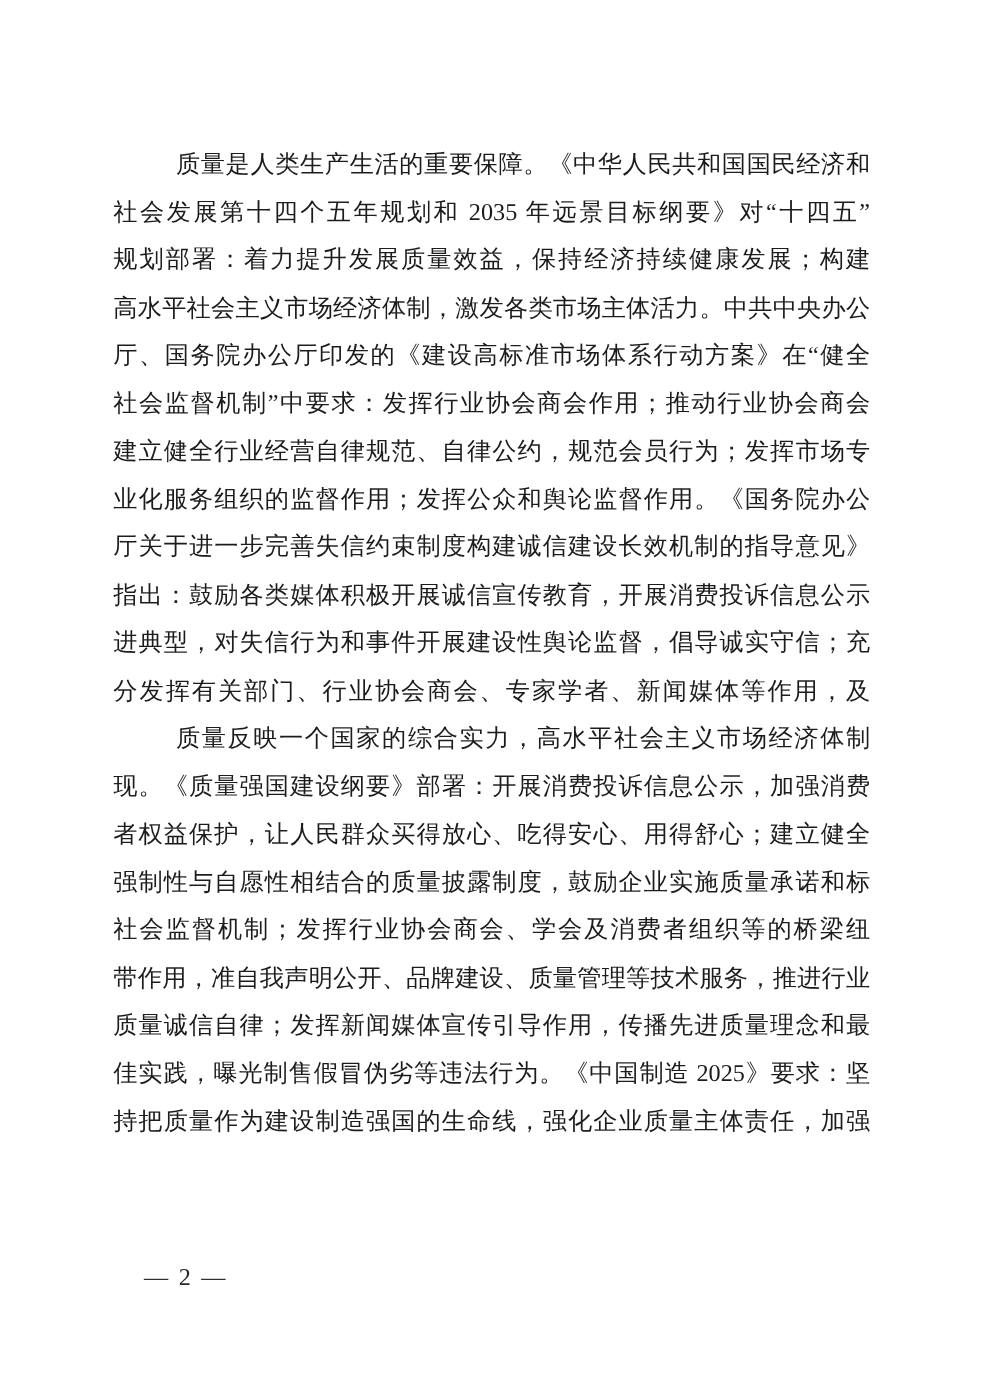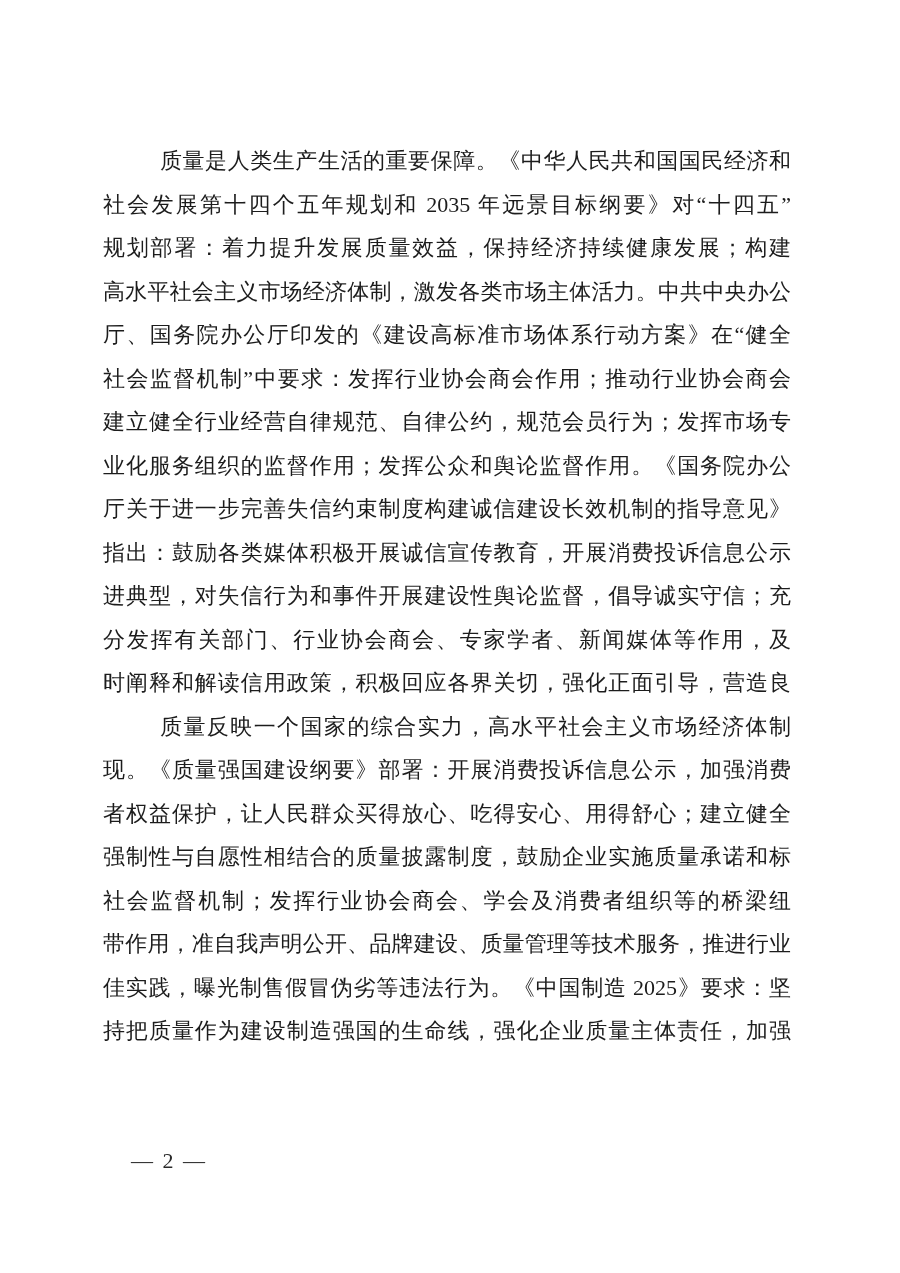--- a/index.html
+++ b/index.html
@@ -12,21 +12,21 @@
     width: 900px;
     height: 1273px;
     background: #ffffff;
     overflow: hidden;
     font-family: "Liberation Serif", "DejaVu Serif", serif;
     color: #1c1c1c;
   }
   .text-block {
     position: absolute;
     left: 103px;
-    top: 139px;
+    top: 127px;
     width: 688px;
   }
   .line {
     height: 43.5px;
     line-height: 43.5px;
     font-size: 22px;
     text-align: justify;
     text-align-last: justify;
     text-justify: inter-character;
     white-space: nowrap;
@@ -61,25 +61,25 @@
     <div class="line">规划部署：着力提升发展质量效益，保持经济持续健康发展；构建</div>
     <div class="line">高水平社会主义市场经济体制，激发各类市场主体活力。中共中央办公</div>
     <div class="line">厅、国务院办公厅印发的《建设高标准市场体系行动方案》在“健全</div>
     <div class="line">社会监督机制”中要求：发挥行业协会商会作用；推动行业协会商会</div>
     <div class="line">建立健全行业经营自律规范、自律公约，规范会员行为；发挥市场专</div>
     <div class="line">业化服务组织的监督作用；发挥公众和舆论监督作用。《国务院办公</div>
     <div class="line">厅关于进一步完善失信约束制度构建诚信建设长效机制的指导意见》</div>
     <div class="line">指出：鼓励各类媒体积极开展诚信宣传教育，开展消费投诉信息公示</div>
     <div class="line">进典型，对失信行为和事件开展建设性舆论监督，倡导诚实守信；充</div>
     <div class="line">分发挥有关部门、行业协会商会、专家学者、新闻媒体等作用，及</div>
-    <div class="line">时阐释和解读信用政策，积极回应各界关切，强化正面引导，营造良</div>
 
     <div class="line indent">质量反映一个国家的综合实力，高水平社会主义市场经济体制</div>
     <div class="line">现。《质量强国建设纲要》部署：开展消费投诉信息公示，加强消费</div>
     <div class="line">者权益保护，让人民群众买得放心、吃得安心、用得舒心；建立健全</div>
     <div class="line">强制性与自愿性相结合的质量披露制度，鼓励企业实施质量承诺和标</div>
     <div class="line">社会监督机制；发挥行业协会商会、学会及消费者组织等的桥梁纽</div>
     <div class="line">带作用，准自我声明公开、品牌建设、质量管理等技术服务，推进行业</div>
+    <div class="line">质量诚信自律；发挥新闻媒体宣传引导作用，传播先进质量理念和最</div>
     <div class="line">佳实践，曝光制售假冒伪劣等违法行为。《中国制造 2025》要求：坚</div>
     <div class="line">持把质量作为建设制造强国的生命线，强化企业质量主体责任，加强</div>
   </div>
   <div class="footer">— 2 —</div>
 </div>
 
 </body></html>

